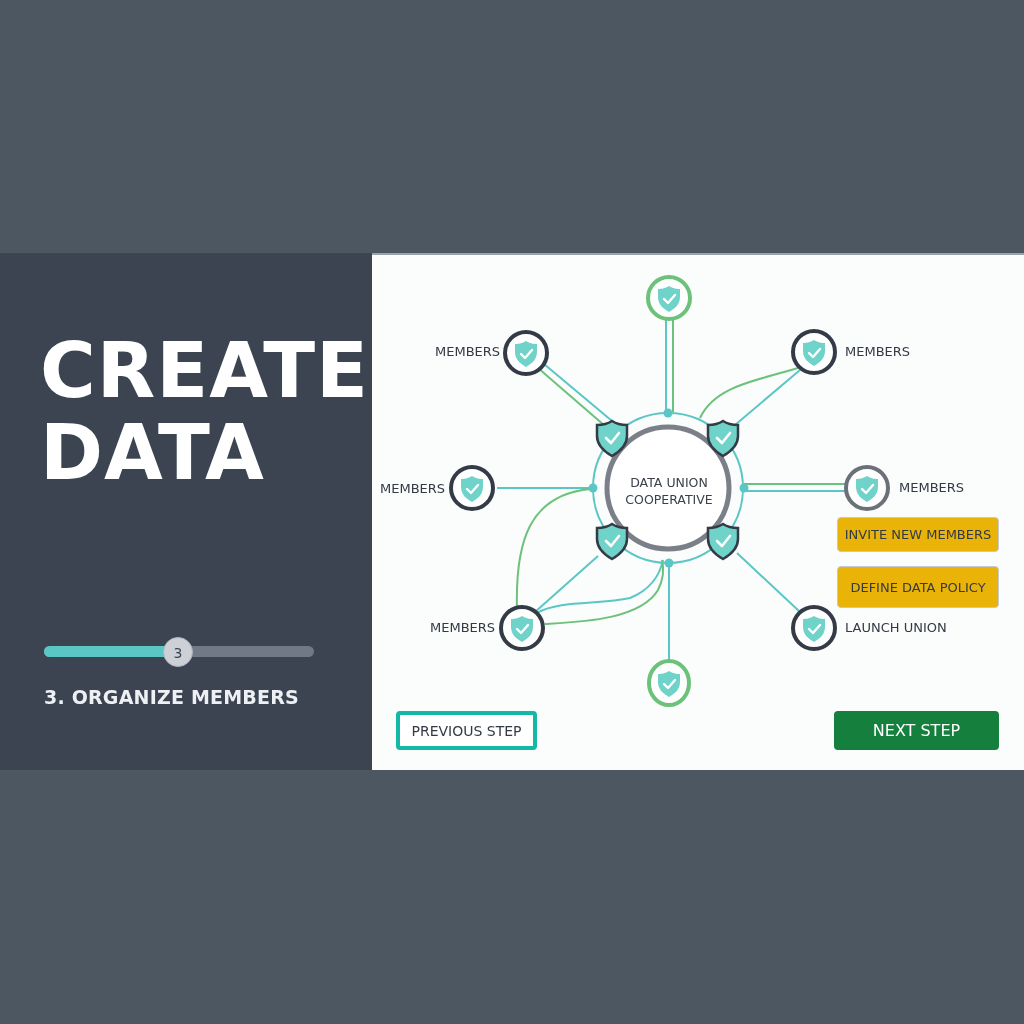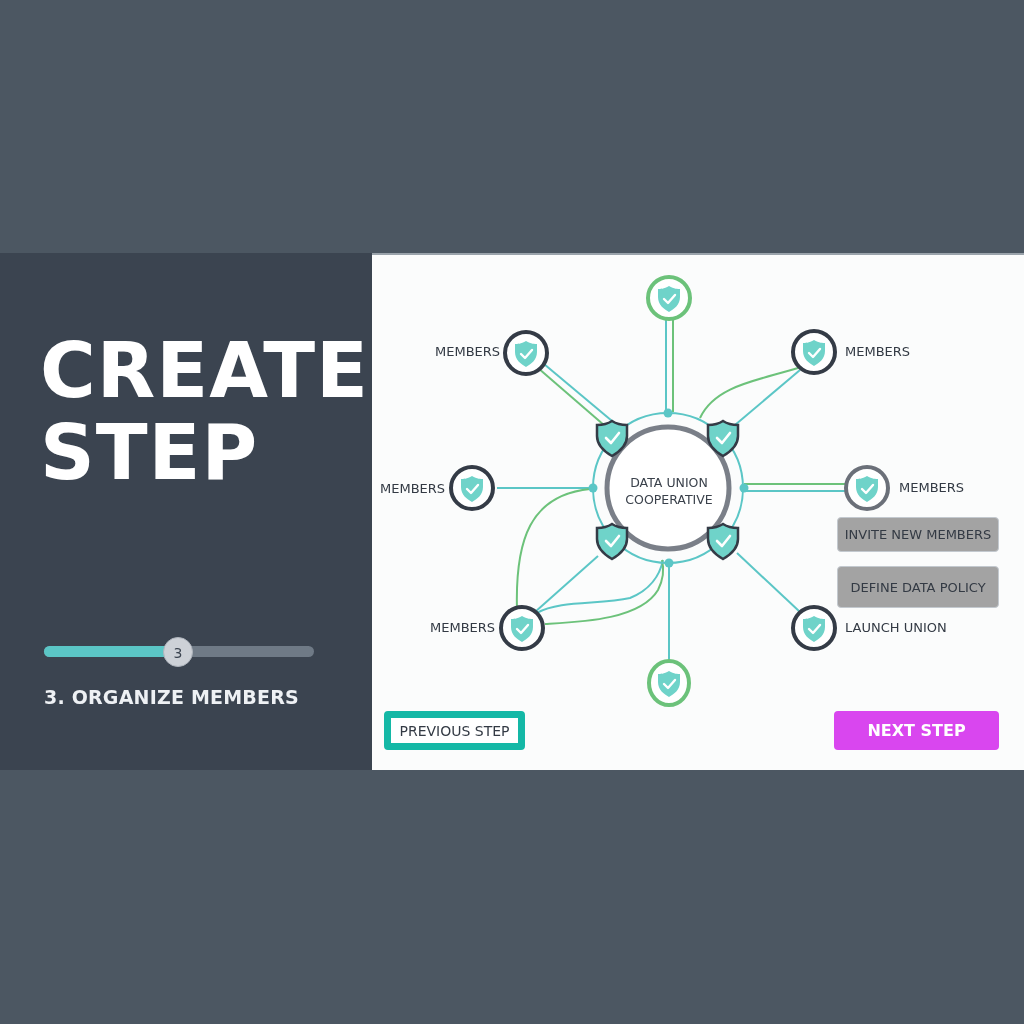--- a/index.html
+++ b/index.html
@@ -47,48 +47,48 @@
   svg.diagram { position: absolute; left: 0; top: 0; }
   .node-label {
     position: absolute; color: #333a44; font-size: 13px; font-weight: normal;
     white-space: nowrap;
   }
   .hub-label {
     position: absolute; left: 604px; top: 474px; width: 130px;
     text-align: center; color: #3a414b; font-size: 12.5px; line-height: 17px;
   }
   .action-btn {
-    position: absolute; background: #a3a3a3; border: 1px solid #c3c9cf;
+    position: absolute; background: #eab308; border: 1px solid #c3c9cf;
     border-radius: 4px; color: #333a44; font-size: 13px;
     display: flex; align-items: center; justify-content: center; cursor: pointer;
     box-sizing: border-box; white-space: nowrap;
   }
   .prev-btn {
-    position: absolute; left: 384px; top: 711px; width: 141px; height: 39px;
-    border: 7px solid #14b8a6; border-radius: 4px; background: #fff;
+    position: absolute; left: 396px; top: 711px; width: 141px; height: 39px;
+    border: 4px solid #14b8a6; border-radius: 4px; background: #fff;
     color: #333a44; font-size: 14px; display: flex; align-items: center; justify-content: center;
     box-sizing: border-box; cursor: pointer;
   }
   .next-btn {
     position: absolute; left: 834px; top: 711px; width: 165px; height: 39px;
-    border-radius: 4px; background: #d946ef; color: #ffffff;
-    font-size: 16px; font-weight: bold; display: flex; align-items: center; justify-content: center;
+    border-radius: 4px; background: #15803d; color: #ffffff;
+    font-size: 16px; font-weight: normal; display: flex; align-items: center; justify-content: center;
     box-sizing: border-box; cursor: pointer;
   }
 </style>
 </head>
 <body>
 
 <div class="band-top"></div>
 <div class="band-bottom"></div>
 
 <div class="left-panel"></div>
 <div class="headline">
   <div>CREATE</div>
-  <div>STEP</div>
+  <div>DATA</div>
 </div>
 <div class="progress">
   <div class="progress-fill"></div>
   <div class="progress-knob">3</div>
 </div>
 <div class="step-label">3. ORGANIZE MEMBERS</div>
 
 <div class="right-panel"></div>
 
 <svg class="diagram" width="1024" height="1024" viewBox="0 0 1024 1024">

